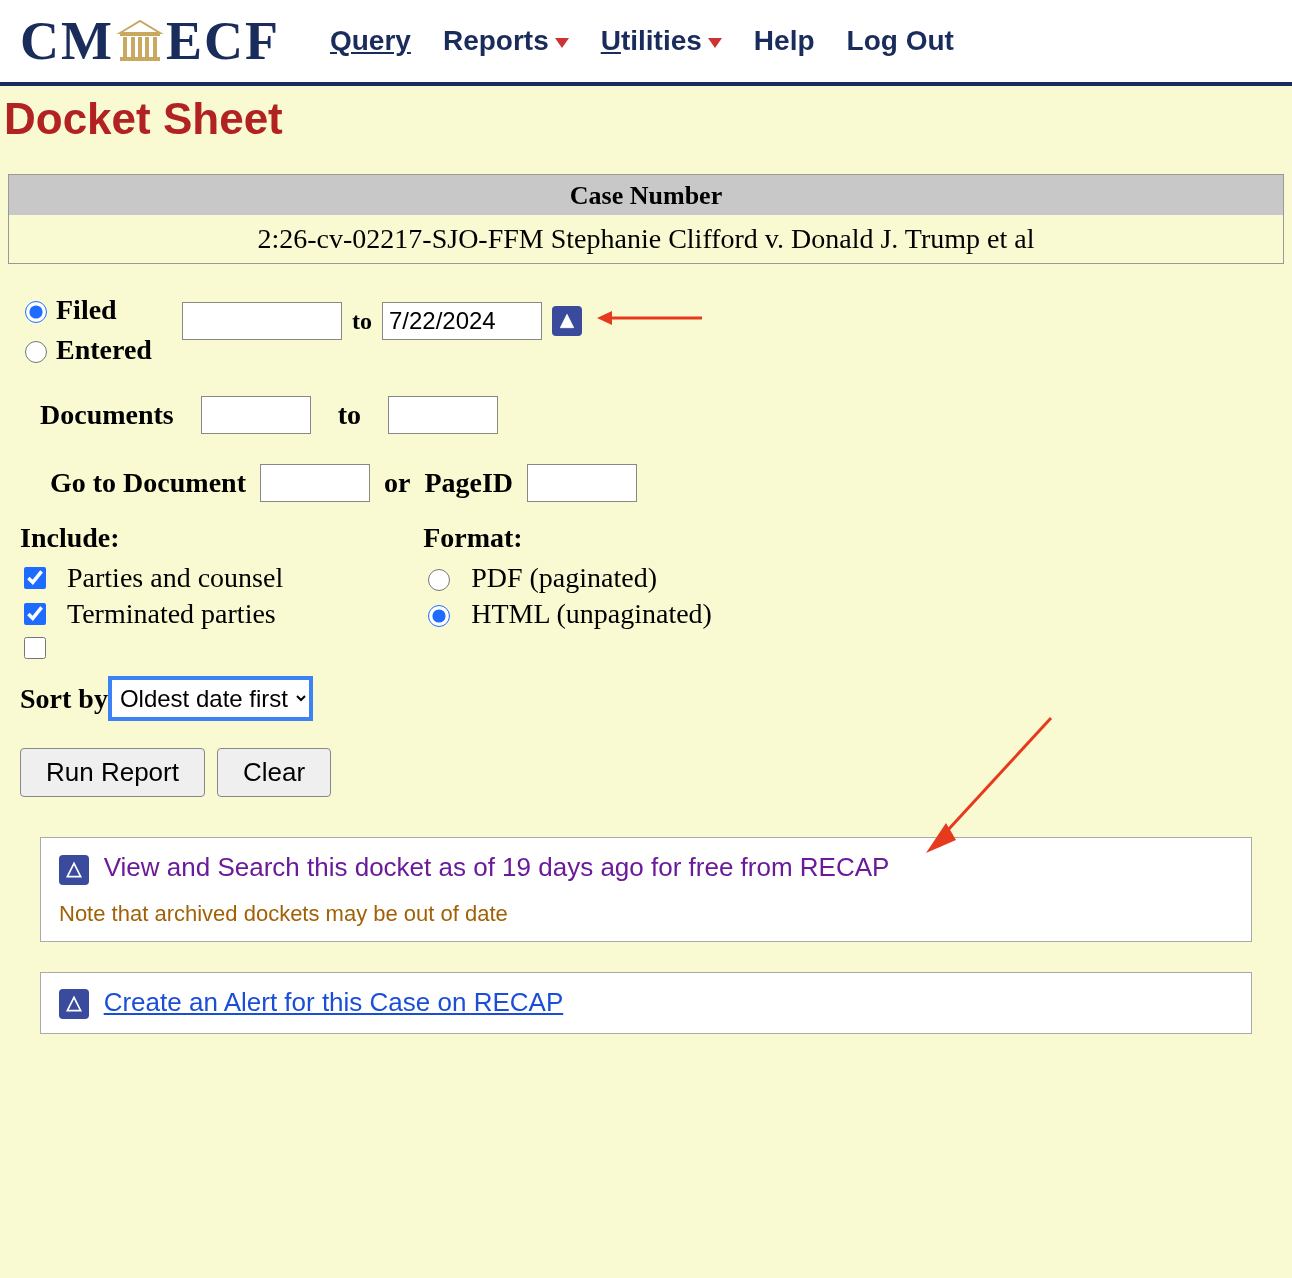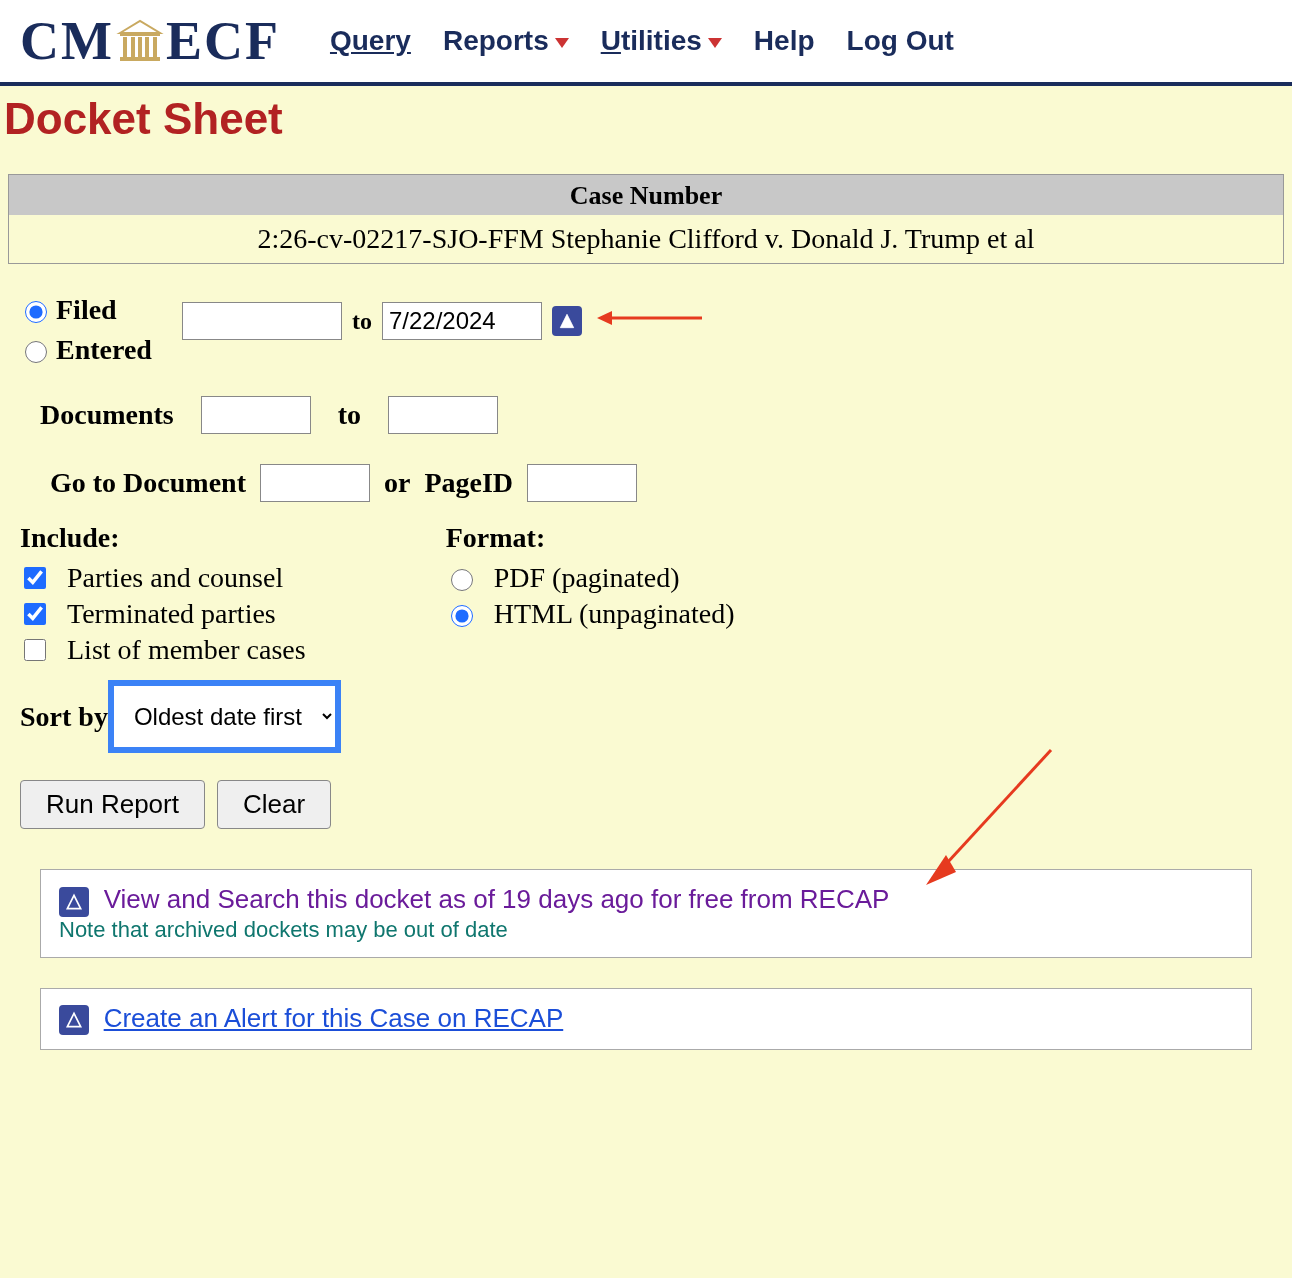--- a/index.html
+++ b/index.html
@@ -185,22 +185,22 @@
     .sortby-row {
       display: flex;
       align-items: center;
       font-weight: bold;
       font-size: 28px;
       margin-bottom: 27px;
     }
     select {
       font-family: Arial, sans-serif;
       font-size: 24px;
-      padding: 16px;
-      border: 6px solid #3b82f6;
+      padding: 4px;
+      border: 4px solid #3b82f6;
       background: #fff;
     }
     .button-row {
       display: flex;
       gap: 12px;
       margin-bottom: 40px;
     }
     button.form-btn {
       font-family: Arial, sans-serif;
       font-size: 26px;
@@ -222,22 +222,22 @@
       color: #6a1b9a;
       font-size: 26px;
       margin-left: 8px;
     }
     .recap-link.blue {
       color: #1b4ed8;
       text-decoration: underline;
     }
     .recap-note {
       font-size: 22px;
-      color: #0f766e;
-      margin-top: 0;
+      color: #a16207;
+      margin-top: 16px;
     }
     .diag-arrow {
       position: absolute;
       top: -130px;
       right: 180px;
       pointer-events: none;
     }
   </style>
 </head>
 <body>
@@ -327,21 +327,20 @@
       <label class="opt-row">
         <input type="checkbox" checked="" style="">
         <span>Parties and counsel</span>
       </label>
       <label class="opt-row">
         <input type="checkbox" checked="" style="">
         <span>Terminated parties</span>
       </label>
       <label class="opt-row">
         <input type="checkbox" style="">
-        <span>List of member cases</span>
       </label>
     </div>
     <div>
       <div class="col-title">Format:</div>
       <label class="opt-row">
         <input type="radio" name="fmt" style="">
         <span>PDF (paginated)</span>
       </label>
       <label class="opt-row">
         <input type="radio" name="fmt" checked="" style="">

